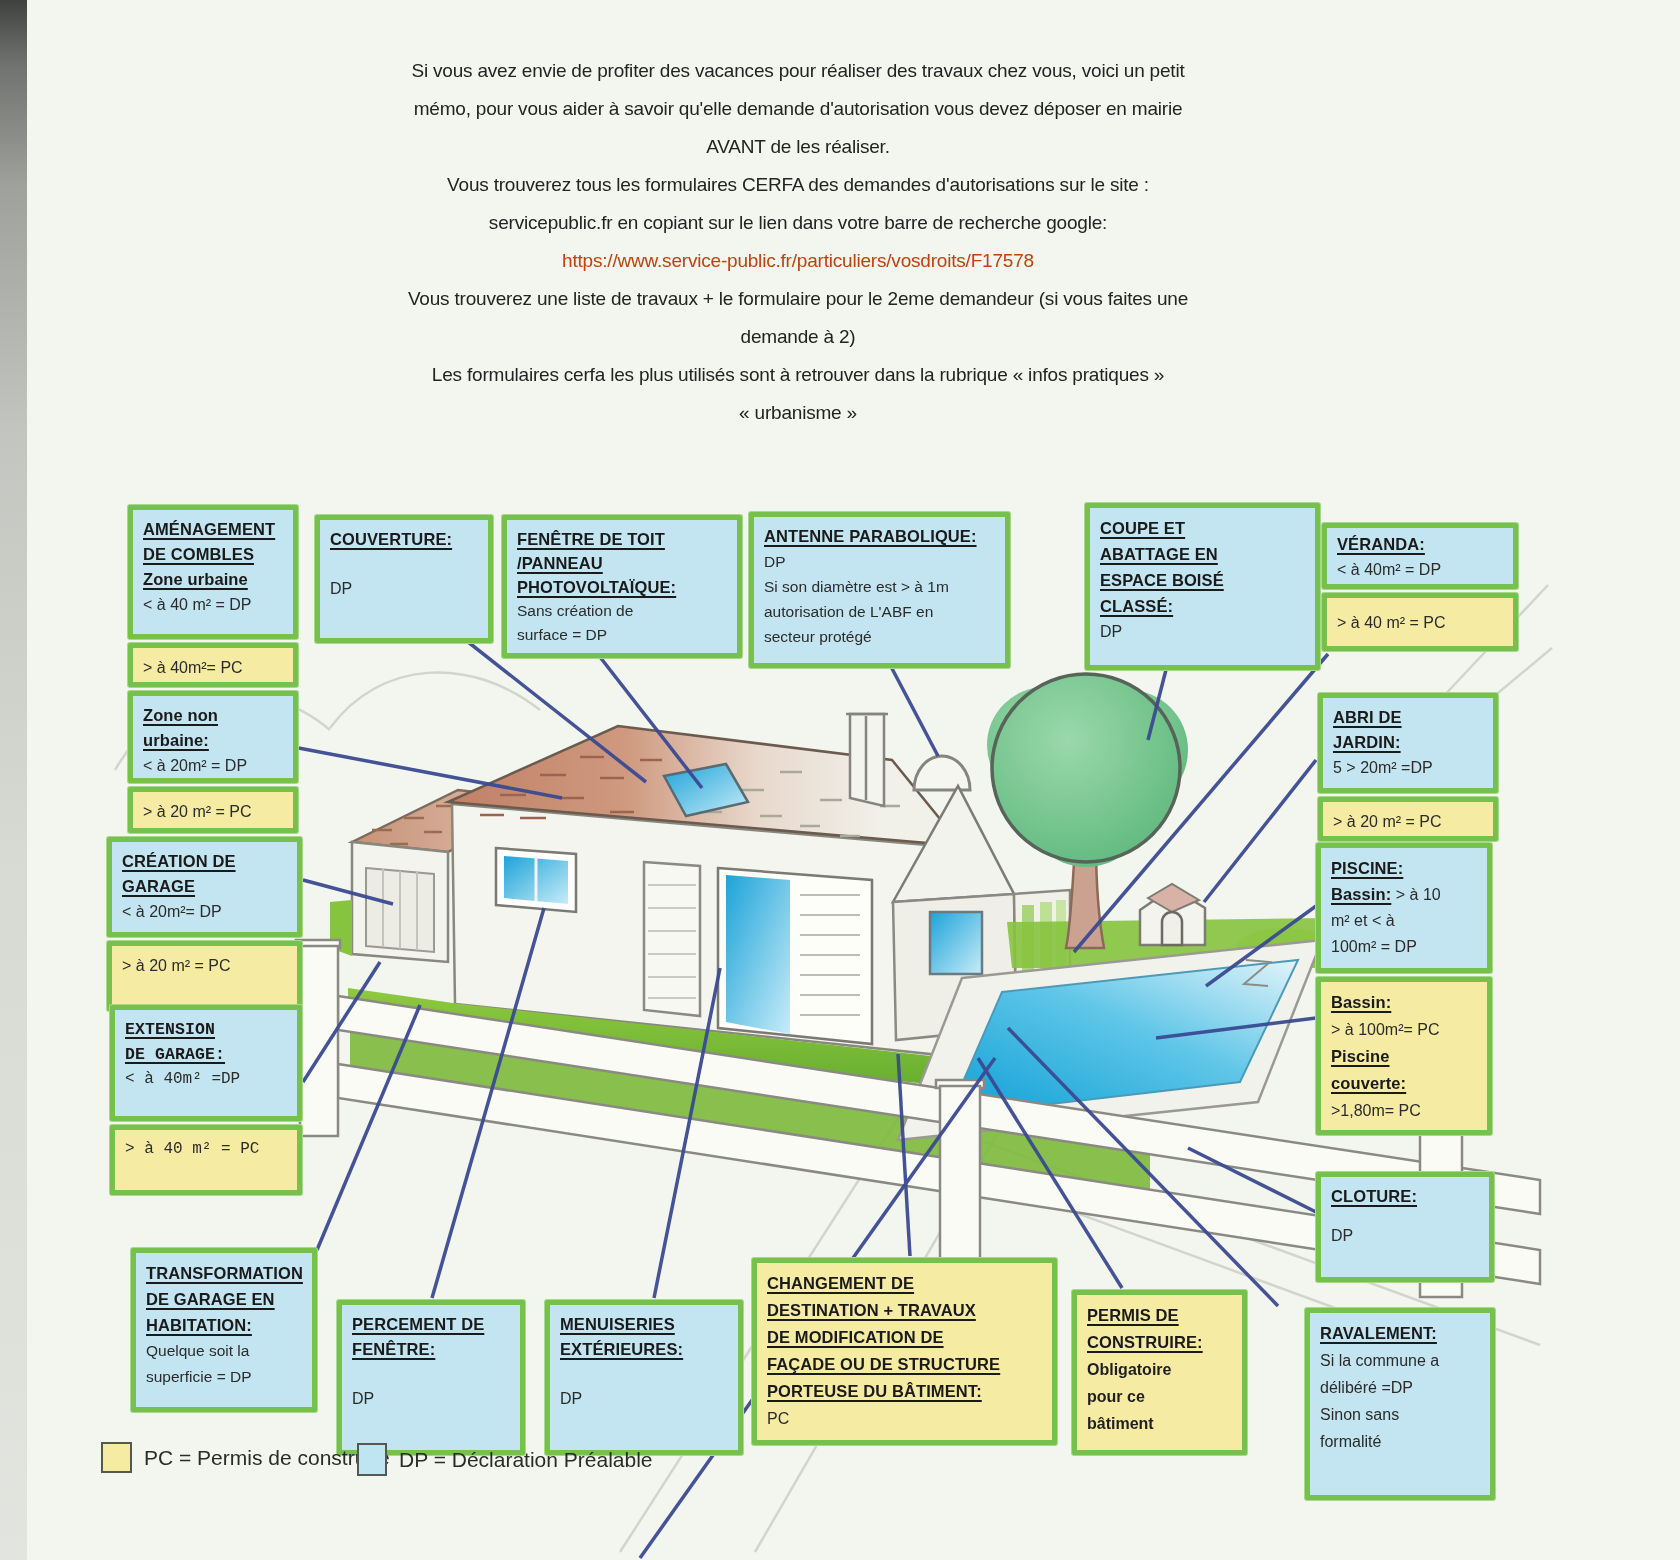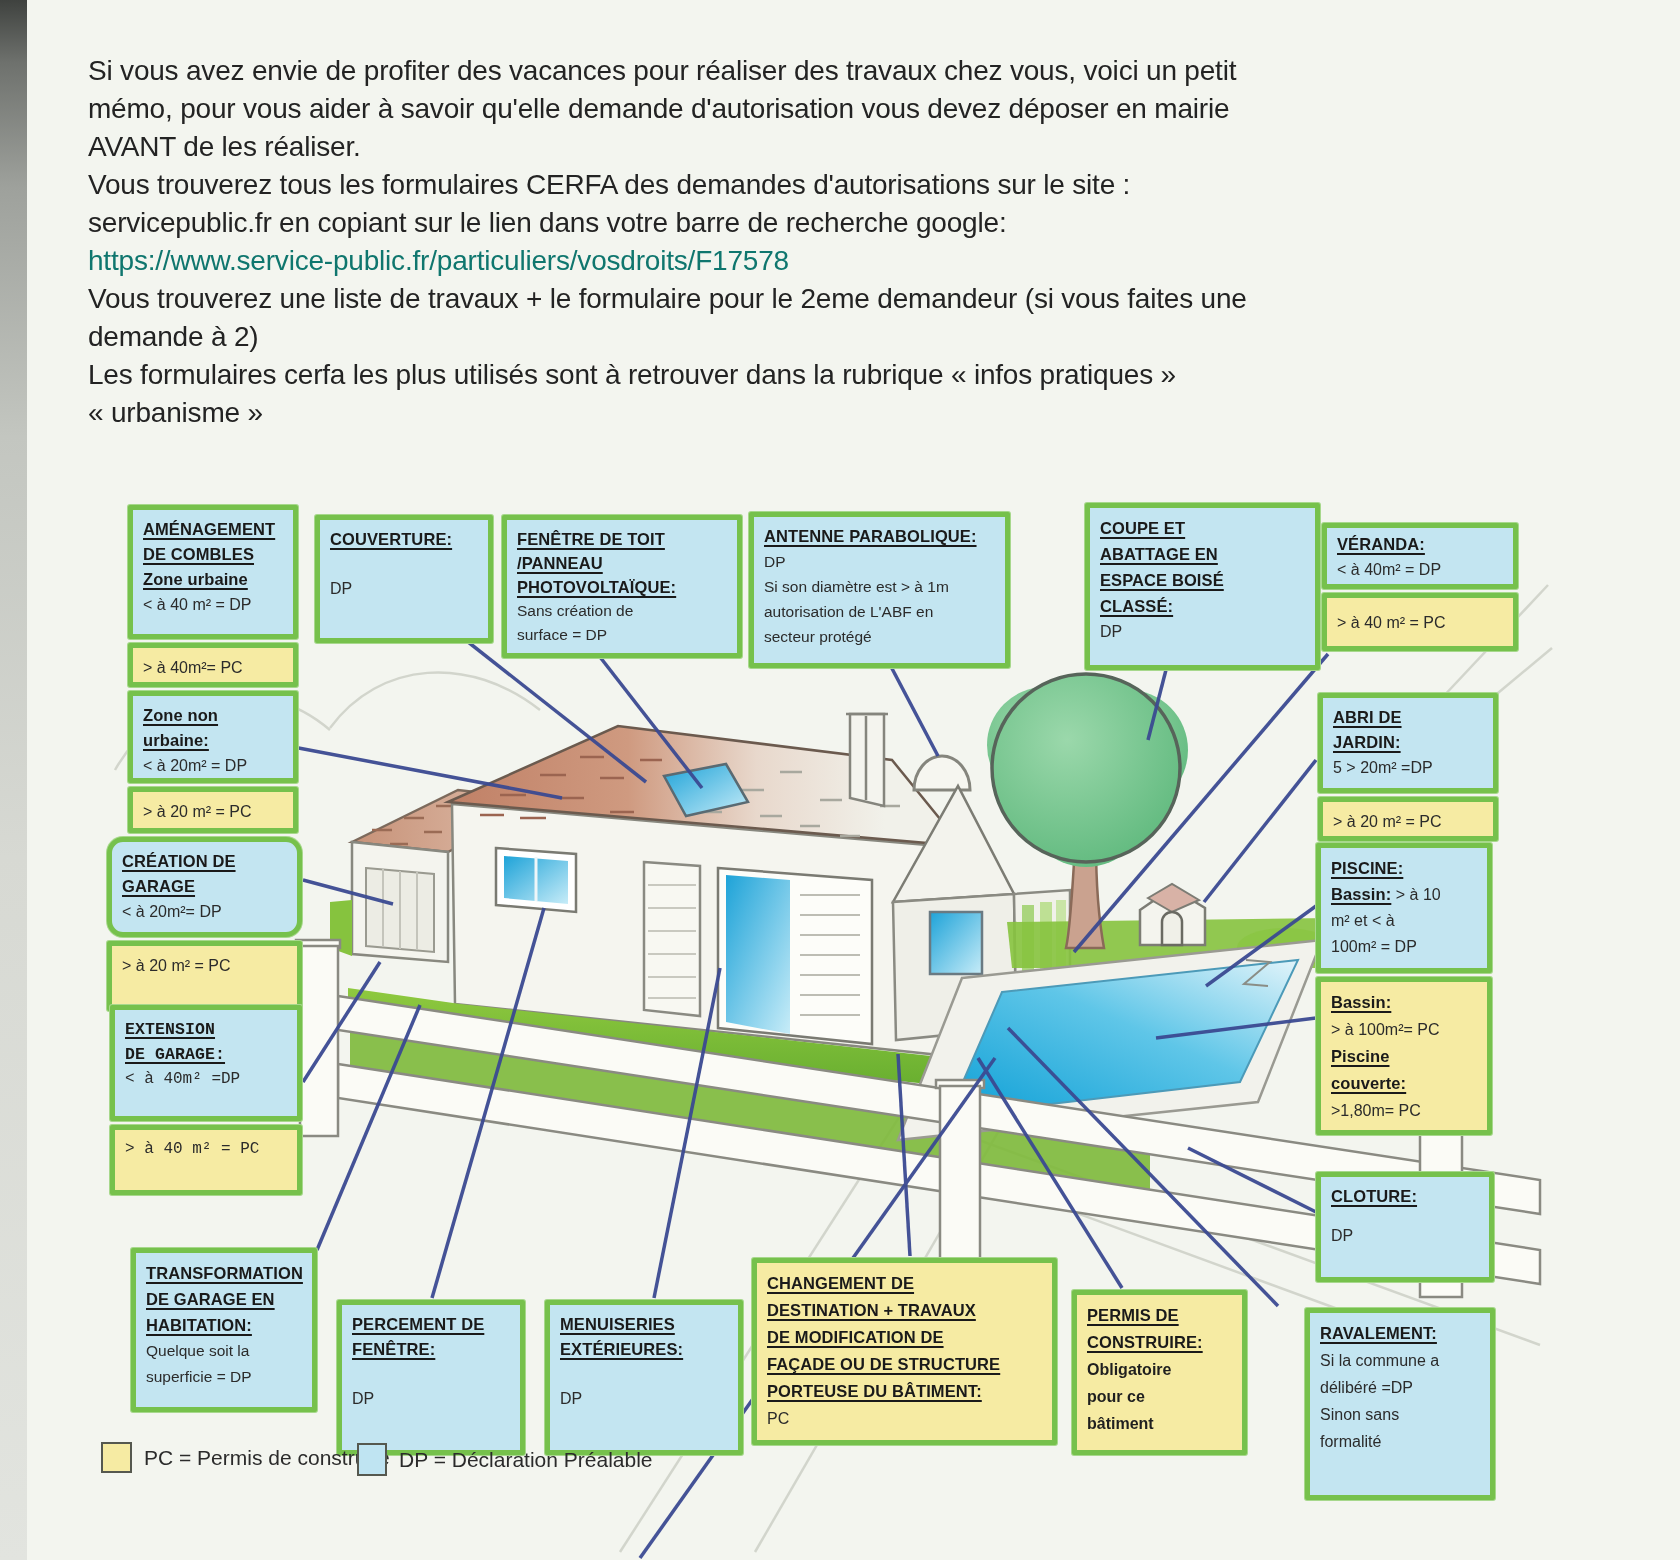--- a/index.html
+++ b/index.html
@@ -1,22 +1,22 @@
 <!DOCTYPE html>
 <html><head>
 <meta charset="utf-8">
 <style>
   html,body{margin:0;padding:0;background:#e9ebe6;}
   #page{position:relative;width:1680px;height:1560px;background:#f3f5ef;overflow:hidden;
         font-family:"Liberation Sans",sans-serif;color:#1f1f1f;}
   #scan-edge{position:absolute;left:0;top:0;width:27px;height:100%;
     background:linear-gradient(180deg,#3f423f 0%,#6e716d 4%,#9ea19c 12%,#c3c6c0 28%,#d7d9d3 55%,#e2e4df 100%);}
-  #intro{position:absolute;left:88px;top:52px;width:1420px;font-size:28px;line-height:38px;
-         color:#232323;letter-spacing:-0.2px;}
-  #intro .link{color:#0f766e;cursor:pointer;}
+  #intro{position:absolute;left:88px;top:52px;width:1420px;font-size:19px;line-height:38px;
+         color:#232323;letter-spacing:-0.2px;text-align:center;}
+  #intro .link{color:#c2410c;cursor:pointer;}
   .lbox{position:absolute;box-sizing:border-box;}
   .sec{box-sizing:border-box;border:5px solid #76c14c;border-radius:2px;padding:7px 9px 5px 10px;
        font-size:16px;line-height:25px;color:#222;box-shadow:0 0 0 1px #a7d88c;}
   .sec.blue{background:#c3e5f1;}
   .sec.yellow{background:#f6eba3;}
   .sec + .sec{margin-top:4px;}
   .bt{font-weight:bold;font-size:16.5px;text-decoration:underline;text-underline-offset:3px;
       text-decoration-thickness:2px;letter-spacing:0.1px;color:#1a1a1a;}
   .br{color:#2b2b2b;}
   .bb{font-weight:bold;color:#1f1f1f;}
@@ -285,21 +285,21 @@
 
   <div class="lbox" style="left:1316px;top:1172px;width:178px;">
     <div class="sec blue" style="height:110px;">
       <div class="bt">CLOTURE:</div>
       <div class="gap-sm"></div>
       <div class="br">DP</div>
     </div>
   </div>
 
   <div class="lbox" style="left:107px;top:837px;width:195px;">
-    <div class="sec blue" style="height:100px;border-radius:16px;">
+    <div class="sec blue" style="height:100px;">
       <div class="bt">CRÉATION DE</div>
       <div class="bt">GARAGE</div>
       <div class="br">&lt; à 20m²= DP</div>
     </div>
     <div class="sec yellow" style="height:70px;">
       <div class="br">&gt; à 20 m² = PC</div>
     </div>
   </div>
 
   <div class="lbox" style="left:110px;top:1005px;width:192px;font-family:Liberation Mono, monospace;">

